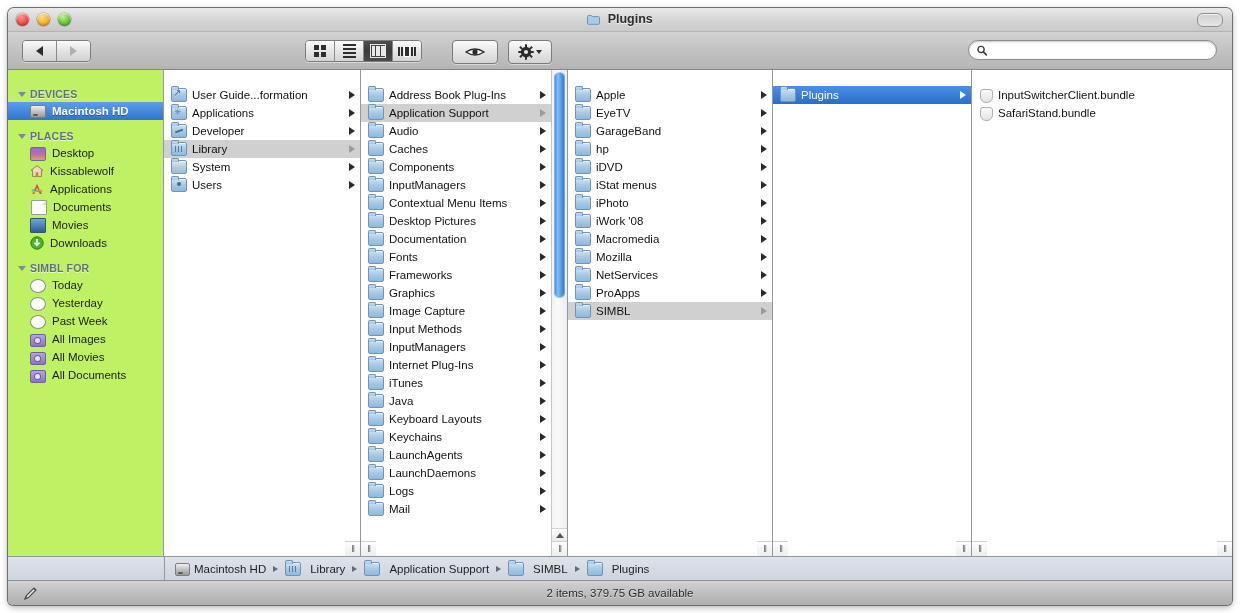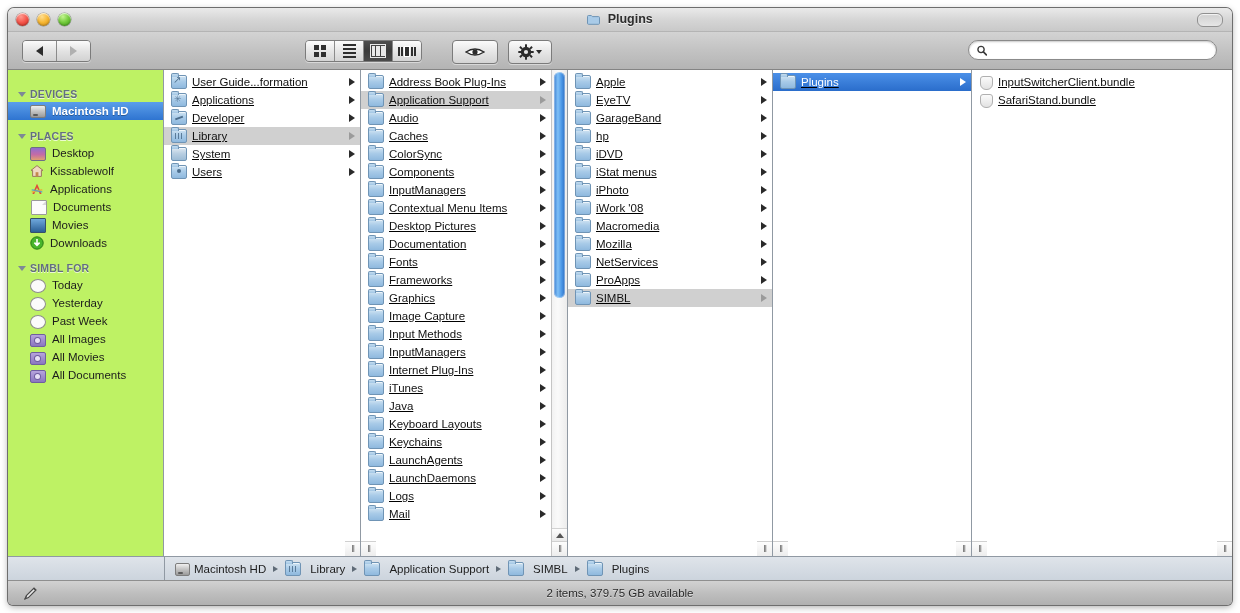--- a/index.html
+++ b/index.html
@@ -243,21 +243,21 @@
     border-top: 0;
   }
   .col {
     position: relative;
     flex: 0 0 auto;
     background: #fff;
     border-right: 1px solid #9099a3;
     display: flex; flex-direction: column;
     overflow: hidden;
   }
-  .col-list { flex: 1 1 auto; overflow: hidden; padding-top: 3px; text-decoration: underline; }
+  .col-list { flex: 1 1 auto; overflow: hidden; padding-top: 16px; }
   .row {
     display: flex; align-items: center;
     height: 18px; padding: 0 3px 0 7px;
     font-size: 11.5px; color: #111;
     white-space: nowrap;
   }
   .row .fname { flex: 1 1 auto; overflow: hidden; text-overflow: ellipsis; }
   .row .arrow {
     width: 0; height: 0; flex: 0 0 auto; margin-left: 4px; margin-right: 2px;
     border-top: 4px solid transparent; border-bottom: 4px solid transparent;
@@ -643,25 +643,20 @@
                 <span class="fname">Audio</span>
                 <span class="arrow"></span>
               </div>
             <div class="row">
                 <span class="fold"></span>
                 <span class="fname">Caches</span>
                 <span class="arrow"></span>
               </div>
             <div class="row">
                 <span class="fold"></span>
-                <span class="fname">ColorSync</span>
-                <span class="arrow"></span>
-              </div>
-            <div class="row">
-                <span class="fold"></span>
                 <span class="fname">Components</span>
                 <span class="arrow"></span>
               </div>
             <div class="row">
                 <span class="fold"></span>
                 <span class="fname">InputManagers</span>
                 <span class="arrow"></span>
               </div>
             <div class="row">
                 <span class="fold"></span>

